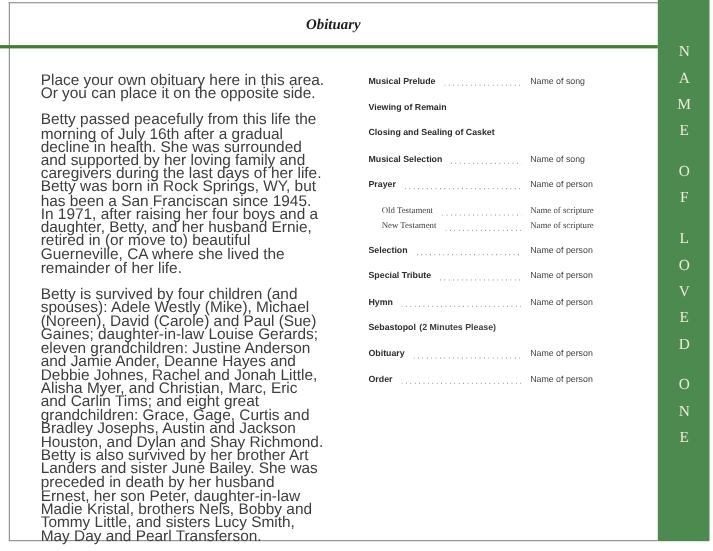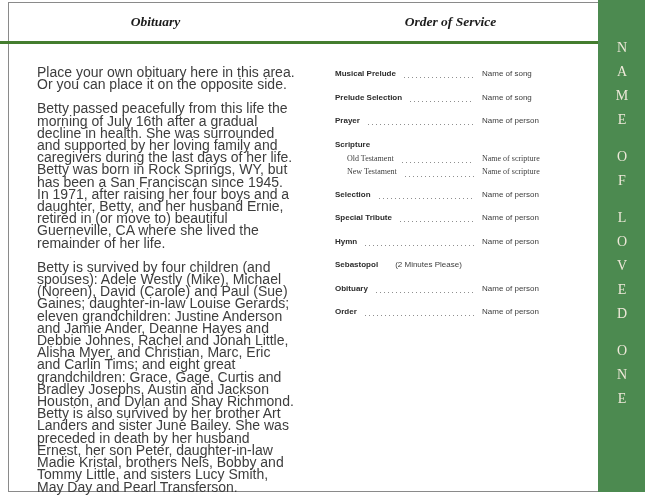--- a/index.html
+++ b/index.html
@@ -53,21 +53,21 @@
     font-size: 8px;
     color: #3d3d3d;
   }
   .os-row {
     display: flex;
     align-items: flex-end;
     line-height: 12px;
     margin-bottom: 11.5px;
   }
   .os-label { font-weight: bold; color: #2c2c2c; white-space: nowrap; }
-  .os-note { font-weight: normal; color: #3d3d3d; white-space: nowrap; margin-left: 17px; }
+  .os-note { font-weight: bold; color: #3d3d3d; white-space: nowrap; margin-left: 3px; }
   .os-leader {
     flex: 1;
     height: 1px;
     margin: 0 8px 2px 8px;
     background-image: linear-gradient(to right, #8f8f8f 1px, transparent 1px);
     background-size: 4px 1px;
     background-repeat: repeat-x;
     background-position: 0 bottom;
     align-self: flex-end;
   }
@@ -99,58 +99,60 @@
 </style>
 </head>
 <body>
 
 <div class="page">
 
   <div class="page-border"></div>
 
   <div class="headers">
     <div class="header-cell">Obituary</div>
-    <div class="header-cell">Order of Service</div>
   </div>
 
   <div class="green-rule"></div>
 
   <div class="left-col">
     <p>Place your own obituary here in this area. Or you can place it on the opposite side.</p>
     <p>Betty passed peacefully from this life the morning of July 16th after a gradual decline in health.  She was surrounded and supported by her loving family and caregivers during the last days of her life.  Betty was born in Rock Springs, WY, but has been a San Franciscan since 1945.  In 1971, after raising her four boys and a daughter, Betty, and her husband Ernie, retired in (or move to) beautiful Guerneville, CA where she lived the remainder of her life.</p>
     <p>Betty is survived by four children (and spouses): Adele Westly (Mike), Michael (Noreen), David (Carole) and Paul (Sue) Gaines;  daughter-in-law Louise Gerards;  eleven grandchildren: Justine Anderson and Jamie Ander, Deanne Hayes and Debbie Johnes, Rachel and Jonah Little, Alisha Myer, and Christian, Marc, Eric and Carlin Tims;  and eight great grandchildren: Grace, Gage, Curtis and Bradley Josephs, Austin and Jackson Houston, and Dylan and Shay Richmond.  Betty is also survived by her brother Art Landers and sister June Bailey.  She was preceded in death by her husband Ernest, her son Peter, daughter-in-law Madie Kristal, brothers Nels, Bobby and Tommy Little, and sisters Lucy Smith, May Day and Pearl Transferson.</p>
   </div>
 
   <div class="right-col">
 
     <div class="os-row">
       <span class="os-label">Musical Prelude</span>
       <span class="os-leader"></span>
       <span class="os-value">Name of song</span>
     </div>
 
 
-
-
-    <div class="os-row">
-      <span class="os-label">Prelude Selection</span>
+    <div class="os-row">
+      <span class="os-label">Viewing of Remain</span>
+    </div>
+
+    <div class="os-row">
+      <span class="os-label">Closing and Sealing of Casket</span>
+    </div>
+
+    <div class="os-row">
+      <span class="os-label">Musical Selection</span>
       <span class="os-leader"></span>
       <span class="os-value">Name of song</span>
     </div>
 
     <div class="os-row">
       <span class="os-label">Prayer</span>
       <span class="os-leader"></span>
       <span class="os-value">Name of person</span>
     </div>
 
     <div class="os-sub">
-      <div class="os-row head">
-        <span class="os-label">Scripture</span>
-      </div>
       <div class="os-row sub">
         <span>Old Testament</span>
         <span class="os-leader"></span>
         <span class="os-value">Name of scripture</span>
       </div>
       <div class="os-row sub">
         <span>New Testament</span>
         <span class="os-leader"></span>
         <span class="os-value">Name of scripture</span>
       </div>

